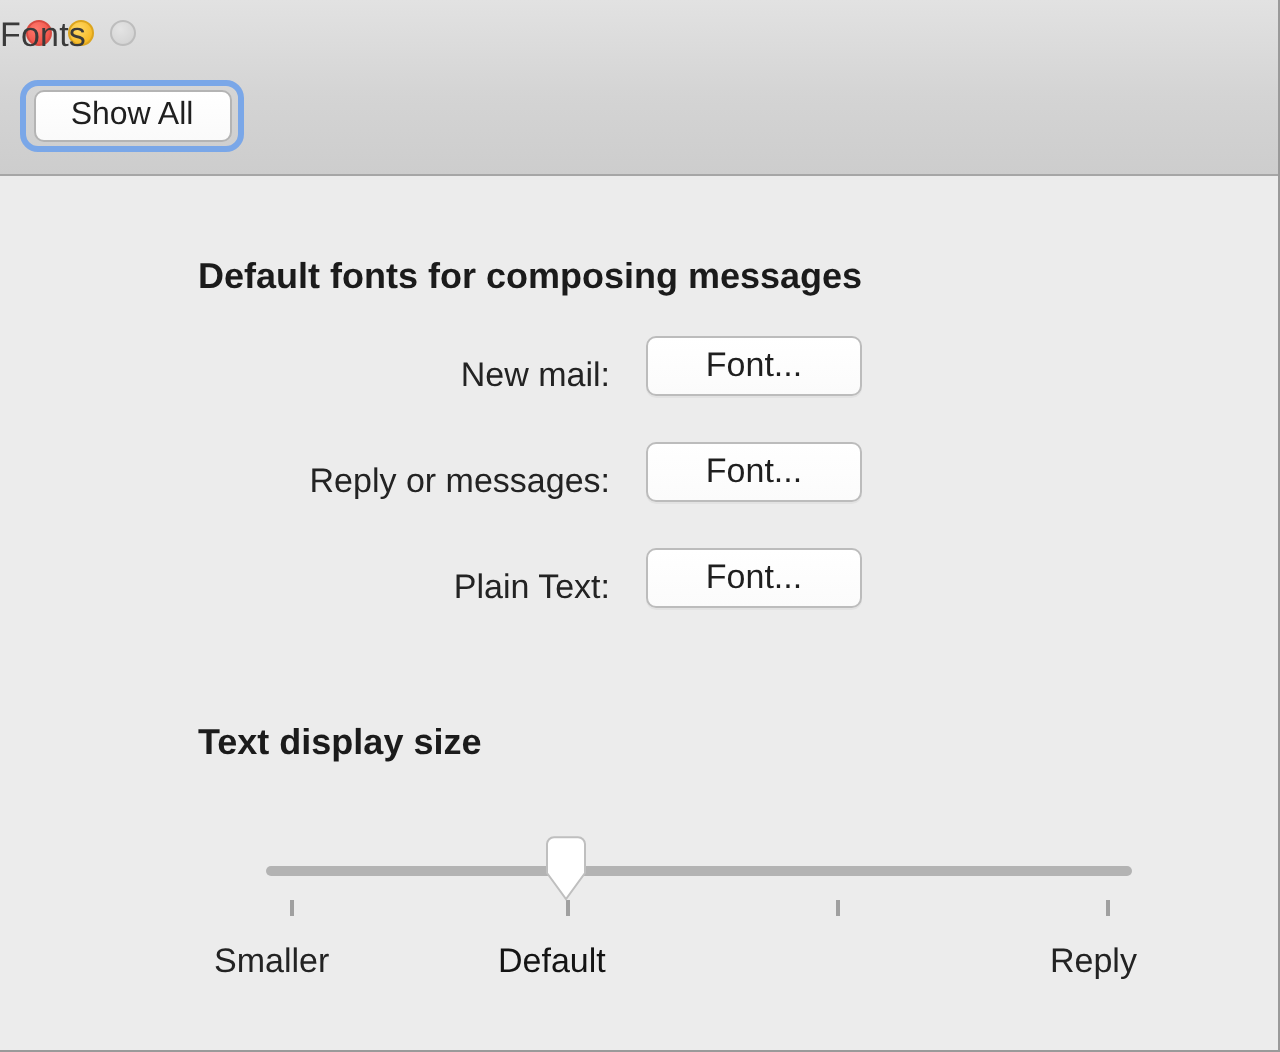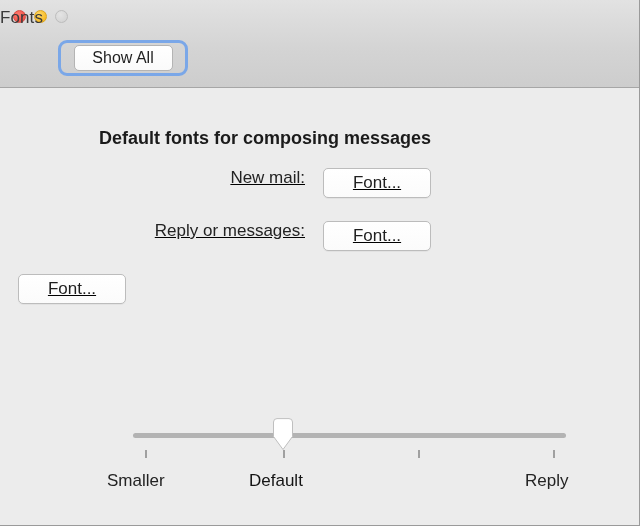--- a/index.html
+++ b/index.html
@@ -72,30 +72,29 @@
     text-align: left;
     font-size: 17px;
     color: #3a3a3a;
     letter-spacing: 0.1px;
   }
 
   .show-all-wrap {
     position: absolute;
     left: 10px;
     top: 40px;
-    width: 130px;
+    width: 112px;
     height: 36px;
     border: 3px solid #7aa7e8;
     border-radius: 9px;
     box-sizing: border-box;
     background: transparent;
     display: flex;
     align-items: center;
     justify-content: center;
-    margin-left: 48px;
   }
   .show-all-btn {
     width: 99px;
     height: 26px;
     border: 1px solid #b4b4b4;
     border-radius: 5px;
     background: linear-gradient(to bottom, #ffffff 0%, #fafafa 100%);
     font-family: "Liberation Sans", sans-serif;
     font-size: 16px;
     color: #1f1f1f;
@@ -125,22 +124,21 @@
   }
   .heading-fonts { left: 65px; top: 39px; }
   .heading-size  { left: 65px; top: 272px; }
 
   .form-row {
     position: absolute;
     left: 0;
     width: 560px;
     height: 30px;
     display: flex;
-    align-items: flex-start;
-    text-decoration: underline;
+    align-items: flex-end;
   }
   .row-label {
     width: 305px;
     text-align: right;
     font-size: 17px;
     color: #232323;
     padding-right: 0;
     box-sizing: border-box;
   }
   .font-btn {
@@ -242,23 +240,25 @@
       <div class="row-label">New mail:</div>
       <button class="font-btn">Font...</button>
     </div>
 
     <div class="form-row" style="top:132px">
       <div class="row-label">Reply or messages:</div>
       <button class="font-btn">Font...</button>
     </div>
 
     <div class="form-row" style="top:185px">
+      <div class="row-label">Plain Text:</div>
       <button class="font-btn">Font...</button>
     </div>
 
+    <div class="section-heading heading-size">Text display size</div>
 
     <div class="slider-area">
       <div class="slider-track"></div>
 
       <div class="slider-ticks">
         <div class="tick" style="left:145px"></div>
         <div class="tick" style="left:283px"></div>
         <div class="tick" style="left:418px"></div>
         <div class="tick" style="left:553px"></div>
       </div>

